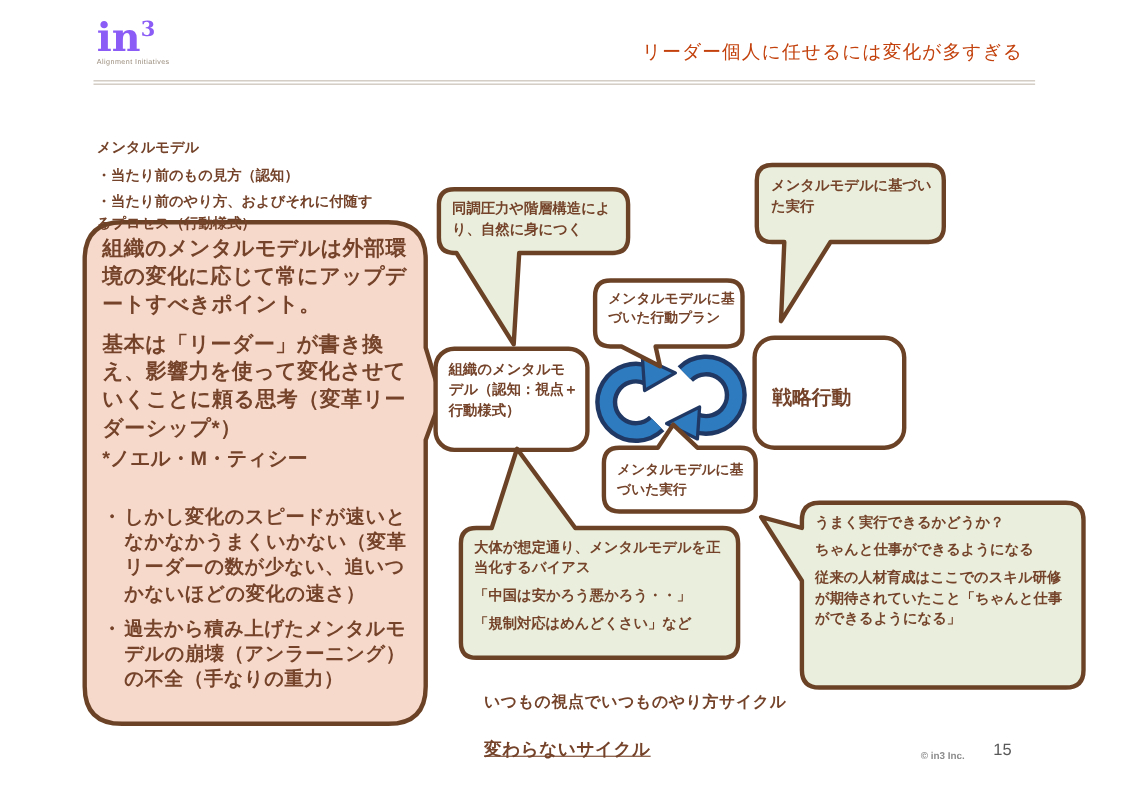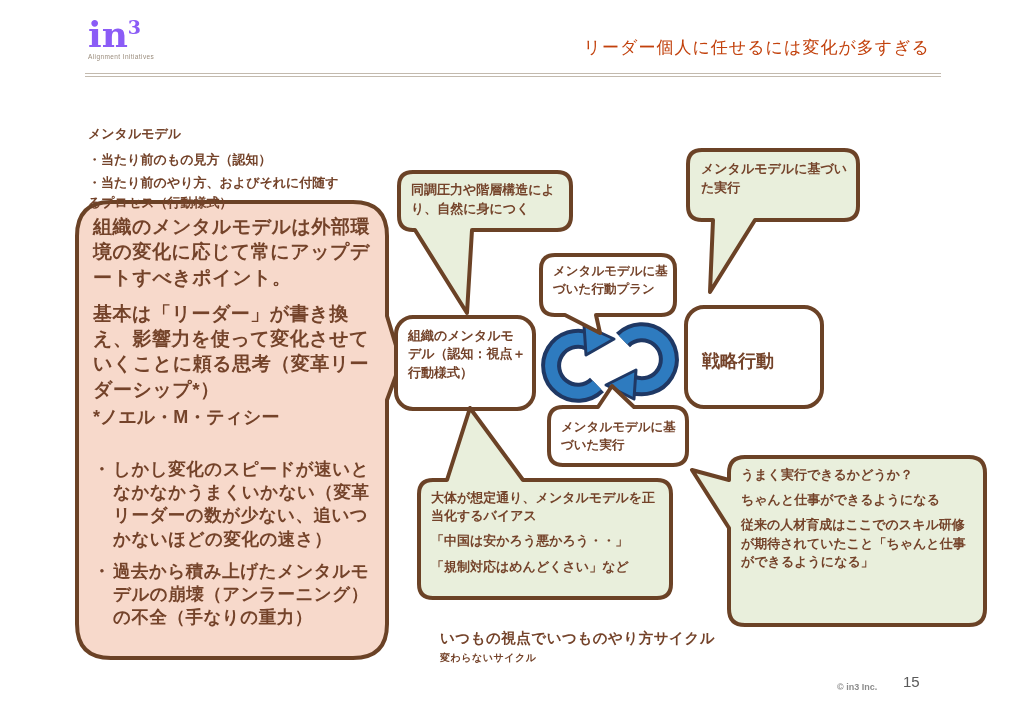--- a/index.html
+++ b/index.html
@@ -40,21 +40,21 @@
   .co-plan { left:553px; top:263px; width:116px; font-size:12.5px; line-height:1.4; }
   .co-mental { left:408px; top:327px; width:118px; line-height:1.42; }
   .co-strategy-action { left:702px; top:348px; font-size:18px; }
   .co-exec { left:561px; top:419px; width:120px; font-size:12.5px; line-height:1.4; }
   .co-bias { left:431px; top:489px; width:228px; line-height:1.4; }
   .co-bias .ln { margin-bottom:7px; }
   .co-check { left:741px; top:466px; width:234px; line-height:1.4; }
   .co-check .ln { margin-bottom:7px; }
   
   .caption1 { left:440px; top:629px; font-size:14.5px; letter-spacing:0.5px;text-align:center; }
-  .caption2 { left:440px; top:651px; font-size:10px; letter-spacing:0.5px; }
+  .caption2 { left:440px; top:671px; font-size:16px; letter-spacing:0.5px;text-decoration:underline; }
   .copyright { left:837px; top:682px; font-size:9px; color:#8c8c8c; font-weight:bold; }
   .page-num { left:903px; top:673px; font-size:15px; color:#595959; font-weight:normal; }
 </style>
 </head>
 <body>
 
 <div class="slide">
 
   <svg class="shape-layer" viewBox="0 0 1024 724">
 

